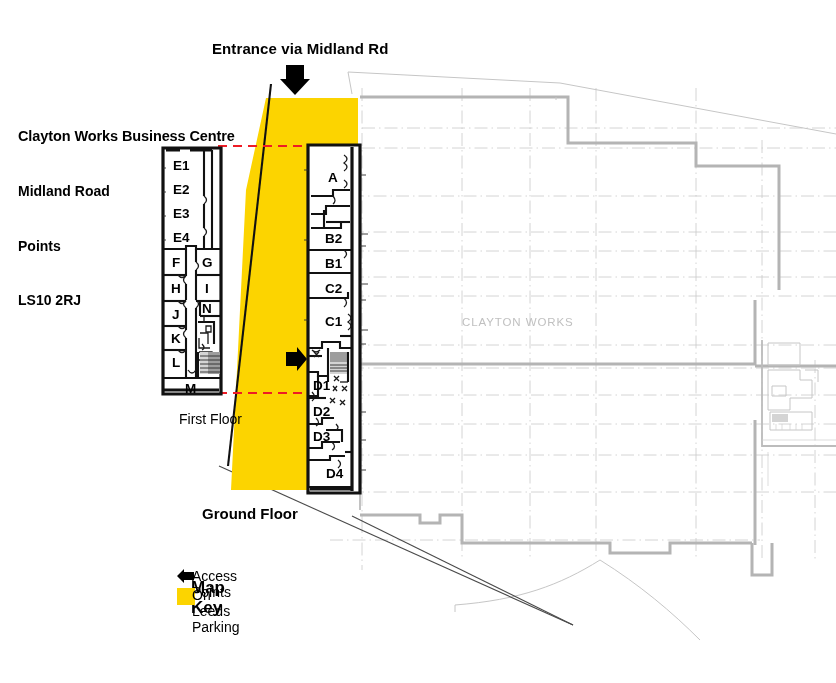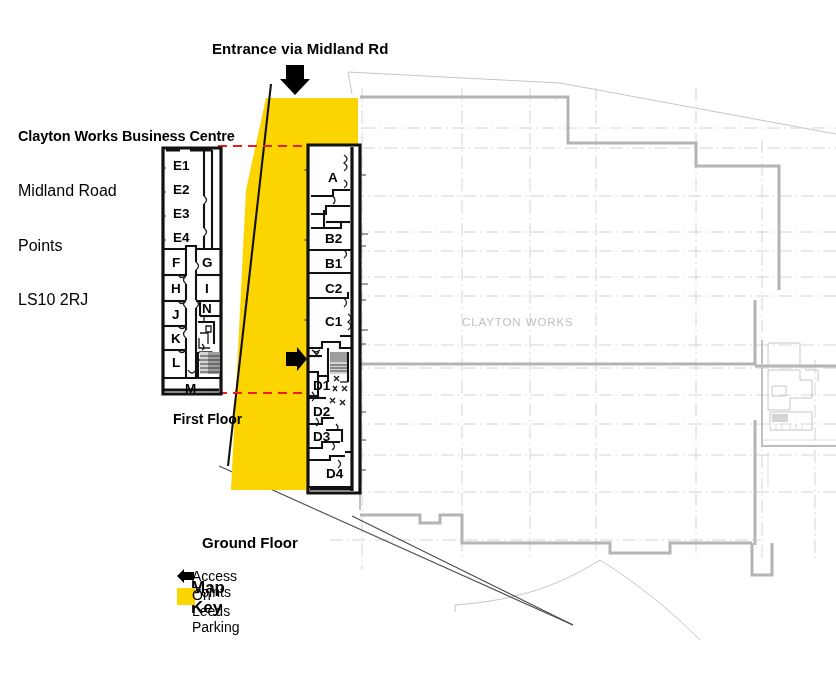--- a/index.html
+++ b/index.html
@@ -29,30 +29,30 @@
     font-size: 15px; font-weight: bold;
     letter-spacing: 0.1px;
   }
   #address-block { left: 18px; top: 91px; }
   #address-block .addr-title {
     font-size: 14.5px; font-weight: bold;
     letter-spacing: -0.1px;
     line-height: 19px;
   }
   #address-block .addr-line {
-    font-size: 16px; font-weight: normal;
+    font-size: 14px; font-weight: bold;
     line-height: 18.5px;
   }
   #first-floor-label {
-    left: 157px; top: 411px;
-    font-size: 14px; font-weight: bold; padding-left: 16px;
+    left: 163px; top: 411px;
+    font-size: 14px; font-weight: normal; padding-left: 16px;
   }
   #ground-floor-label {
     left: 202px; top: 505px;
-    font-size: 15px; font-weight: bold; margin-top: 29px;
+    font-size: 15px; font-weight: bold;
   }
 
   
   #map-key { position: absolute; left: 176px; top: 548px; }
   #map-key .key-title {
     position: absolute; left: 15px; top: 0;
     font-size: 17px; font-weight: bold; margin-top: 30px;
   }
   #map-key .key-row {
     position: absolute; left: 16px;

